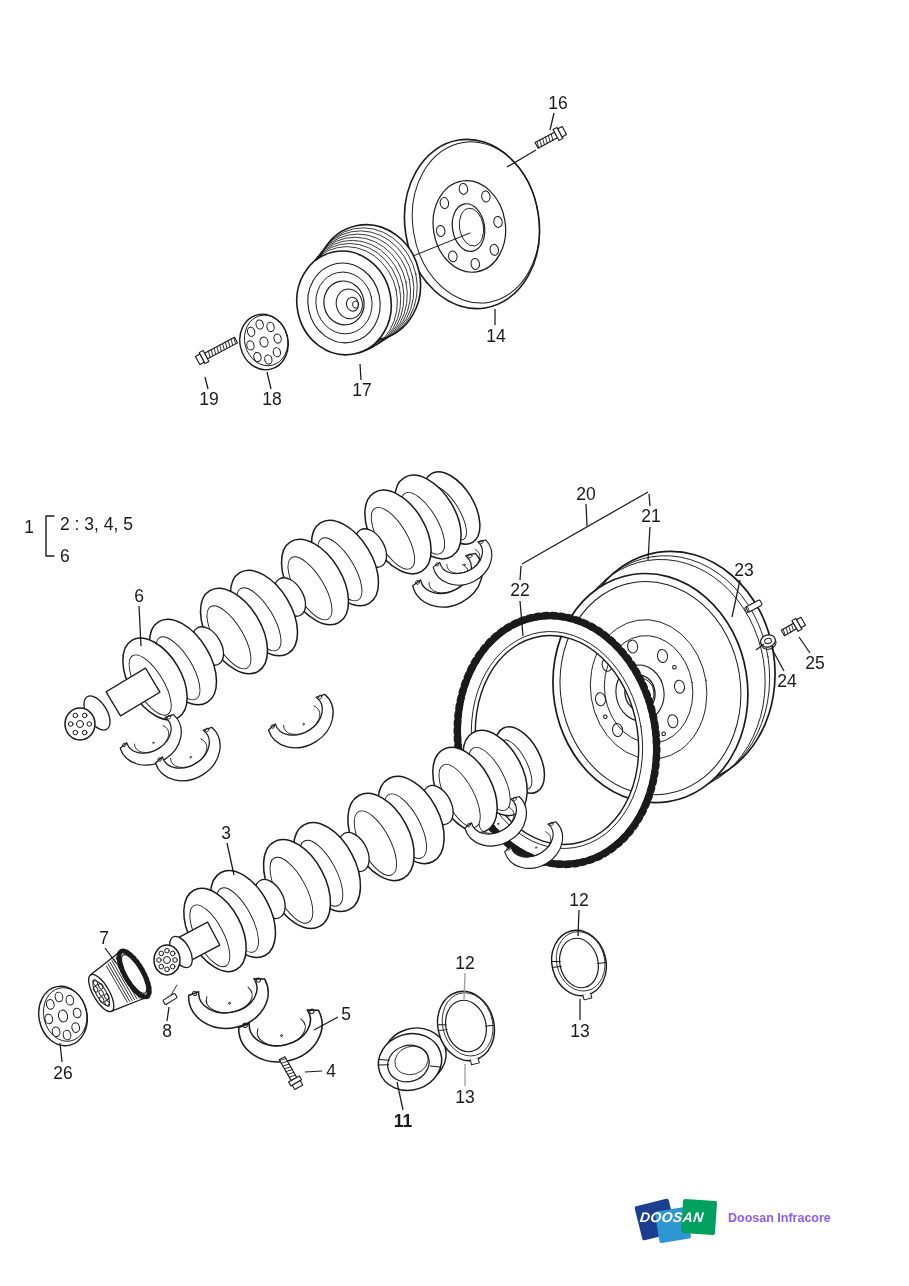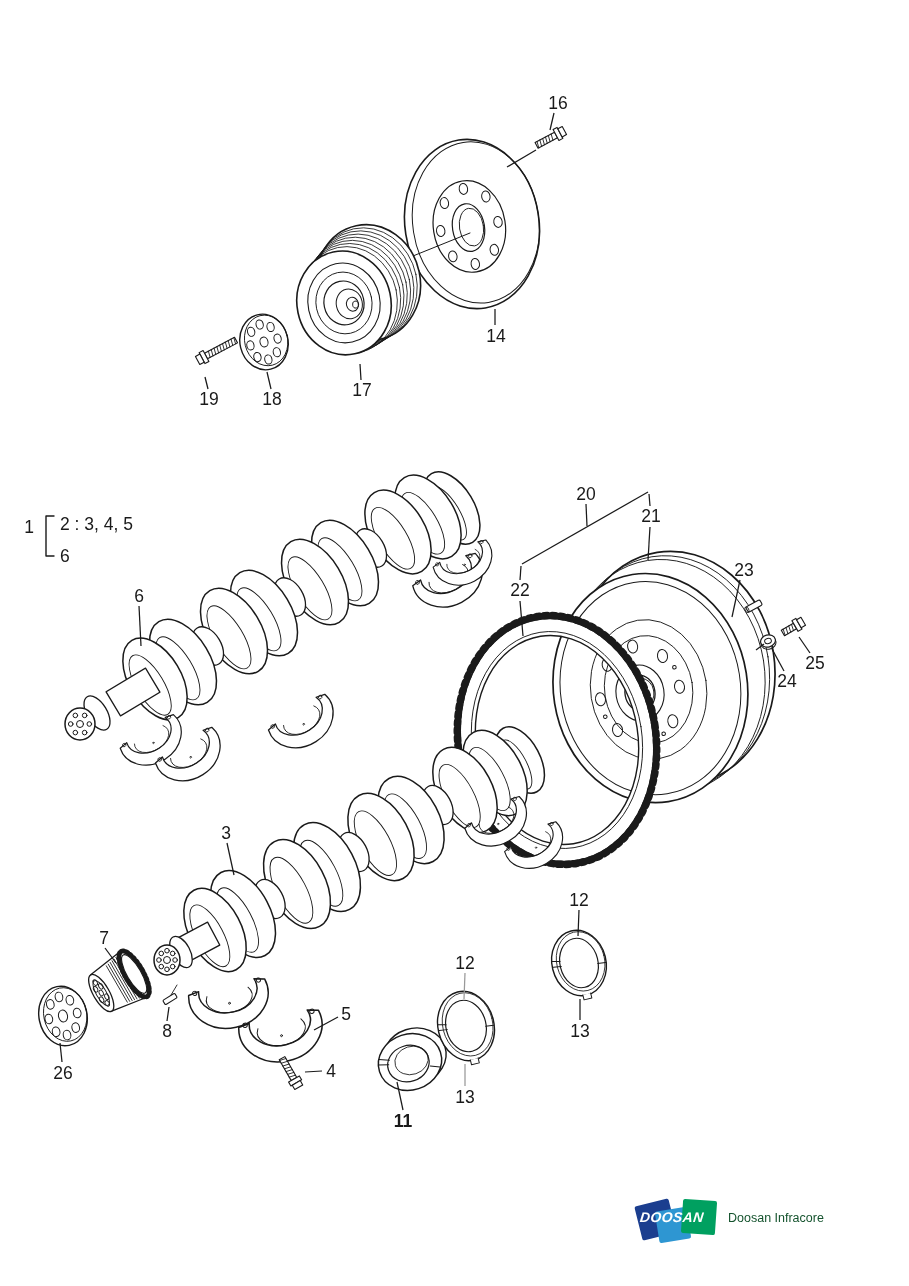--- a/index.html
+++ b/index.html
@@ -7,21 +7,21 @@
        font-family:"Liberation Sans",sans-serif}
   svg{position:absolute;left:0;top:0}
   .lbl{font-family:"Liberation Sans",sans-serif;font-size:17.5px;fill:#1a1a1a}
   #logo{position:absolute;left:636px;top:1196px;width:230px;height:50px}
   .sq{position:absolute;border-radius:2px}
   #sq-navy{left:2px;top:6px;width:35px;height:35px;background:#1b3e8f;transform:rotate(-14deg);z-index:1}
   #sq-blue{left:21px;top:13px;width:32px;height:32px;background:#2e96d2;transform:rotate(-9deg);z-index:2}
   #sq-green{left:46px;top:4px;width:34px;height:34px;background:#00a060;transform:rotate(4deg);z-index:3}
   #brand{position:absolute;left:4px;top:13px;z-index:4;color:#ffffff;
          font-style:italic;font-weight:900;font-size:14px;letter-spacing:.4px;transform:skewX(-6deg)}
-  #company{position:absolute;left:92px;top:15px;color:#14532d;font-weight:normal;font-size:12.5px}
+  #company{position:absolute;left:92px;top:15px;color:#8b5cf6;font-weight:bold;font-size:12.5px}
 </style>
 </head>
 <body>
 
 <svg id="canvas" width="909" height="1286" viewBox="0 0 909 1286">
 
   <g id="art" stroke="#1a1a1a" fill="none" stroke-width="1.2" stroke-linecap="round" stroke-linejoin="round">
 
     <g transform="translate(472,224) rotate(-9)">
       <ellipse rx="67" ry="85" fill="#fff" stroke-width="1.6"></ellipse>

